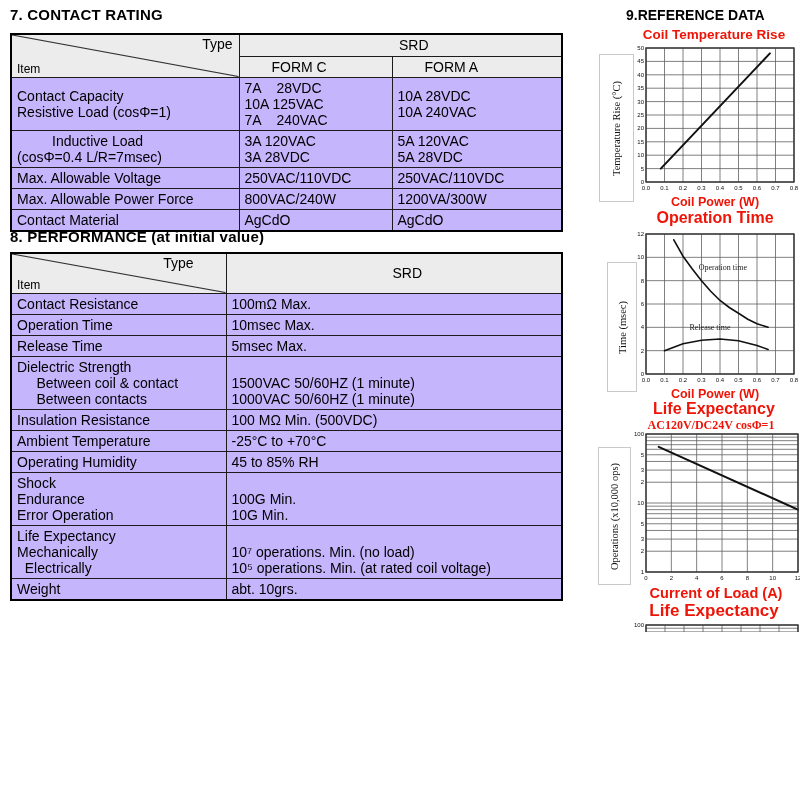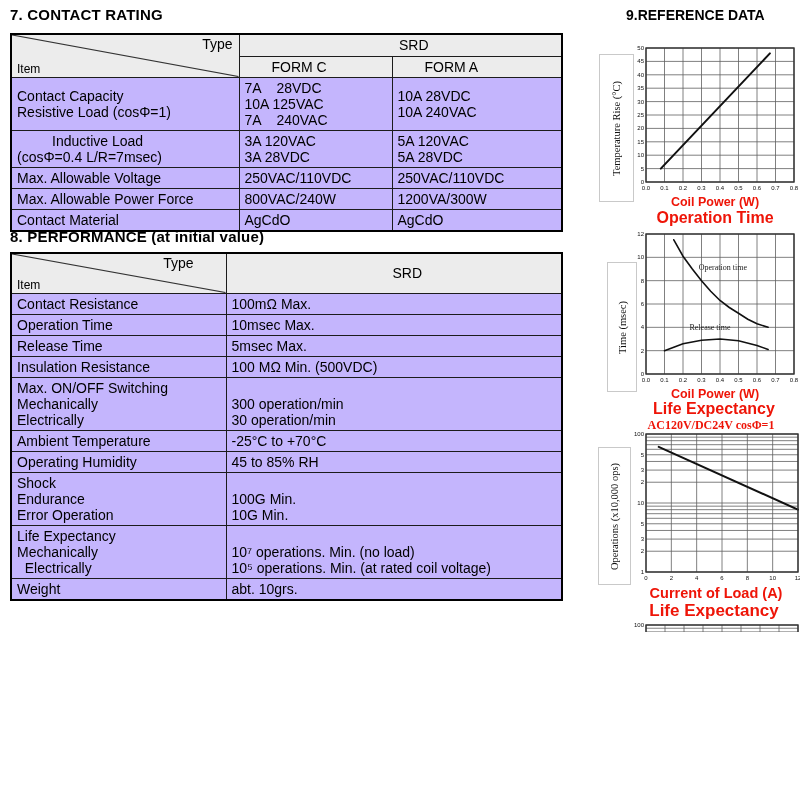--- a/index.html
+++ b/index.html
@@ -188,36 +188,36 @@
         <tr>
           <td>
             <div class="ln">Release Time</div>
           </td>
           <td>
             <div class="ln">5msec Max.</div>
           </td>
         </tr>
         <tr>
           <td>
+            <div class="ln">Dielectric Strength</div>
+            <div class="ln">     Between coil &amp; contact</div>
+            <div class="ln">     Between contacts</div>
+          </td>
+          <td>
+            <div class="ln">&nbsp;</div>
+            <div class="ln">1500VAC 50/60HZ (1 minute)</div>
+            <div class="ln">1000VAC 50/60HZ (1 minute)</div>
+          </td>
+        </tr>
+        <tr>
+          <td>
             <div class="ln">Insulation Resistance</div>
           </td>
           <td>
             <div class="ln">100 MΩ Min. (500VDC)</div>
-          </td>
-        </tr>
-        <tr>
-          <td>
-            <div class="ln">Max. ON/OFF Switching</div>
-            <div class="ln">Mechanically</div>
-            <div class="ln">Electrically</div>
-          </td>
-          <td>
-            <div class="ln">&nbsp;</div>
-            <div class="ln">300 operation/min</div>
-            <div class="ln">30 operation/min</div>
           </td>
         </tr>
         <tr>
           <td>
             <div class="ln">Ambient Temperature</div>
           </td>
           <td>
             <div class="ln">-25°C to +70°C</div>
           </td>
         </tr>
@@ -259,20 +259,21 @@
           </td>
           <td>
             <div class="ln">abt. 10grs.</div>
           </td>
         </tr>
       </tbody>
   </table>
 
   <div id="ref-heading" class="abs">9.REFERENCE DATA</div>
 
+  <div id="c1-title" class="abs red b cc">Coil Temperature Rise</div>
   <div id="ybox1" class="abs ybox">
     <span>Temperature Rise (°C)</span>
   </div>
   <div id="chart1" class="abs"><svg width="172" height="150">
         <rect x="17" y="4" width="148" height="134" fill="#fff"></rect>
         <g stroke="#606060" stroke-width="0.8">
           <line x1="17" y1="4" x2="17" y2="138"></line>
           <line x1="35.5" y1="4" x2="35.5" y2="138"></line>
           <line x1="54" y1="4" x2="54" y2="138"></line>
           <line x1="72.5" y1="4" x2="72.5" y2="138"></line>

